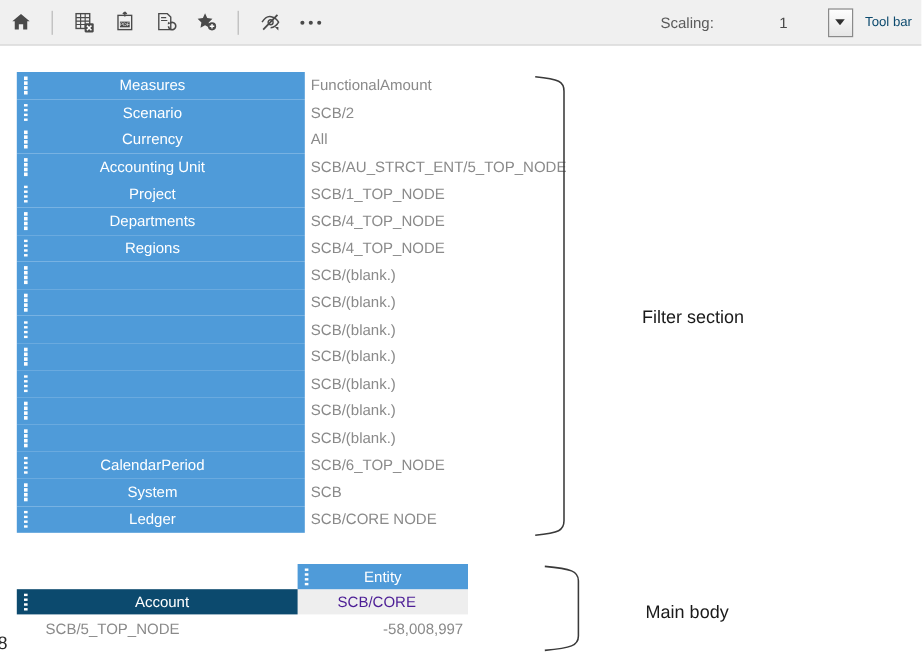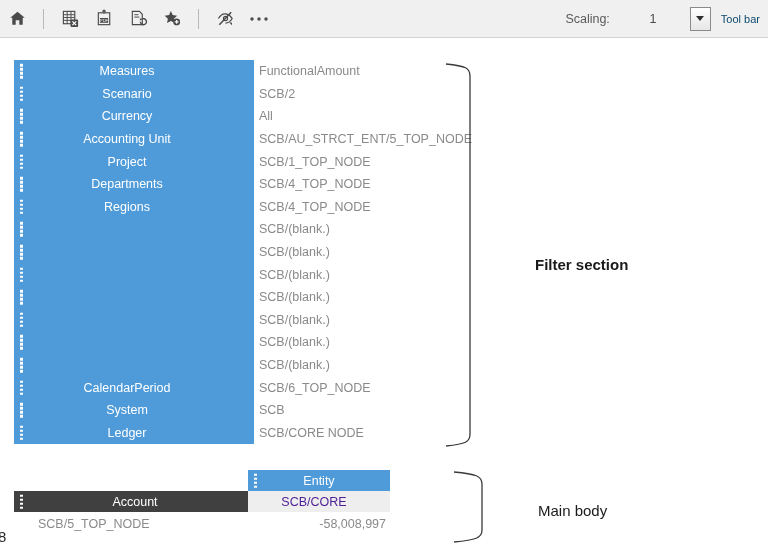--- a/index.html
+++ b/index.html
@@ -35,21 +35,21 @@
   }
   .tb-sep {
     width: 1px; height: 20px;
     background: #b8b8b8;
     margin: 0 9px;
   }
   .tb-spacer { flex: 1 1 auto; }
   .tb-label {
     font-size: 12.5px;
     color: #5a5a5a;
-    margin-right: 6px;
+    margin-right: 21px;
   }
   #scaling-value {
     font-size: 12.5px;
     color: #4a4a4a;
     width: 74px;
     text-align: center;
   }
   #scaling-dropdown-btn {
     width: 19px; height: 22px;
     border: 1px solid #8a8a8a;
@@ -168,21 +168,21 @@
     color: #ffffff;
     font-size: 12.5px;
     padding-left: 0;
   }
   #account-row {
     display: flex;
     height: 21px;
   }
   #account-header {
     width: 234px;
-    background: #404040;
+    background: #0c4a6e;
     position: relative;
     display: flex;
     align-items: center;
   }
   #account-header .hlabel {
     flex: 1;
     text-align: center;
     color: #ffffff;
     font-size: 12.5px;
     padding-left: 8px;
@@ -227,21 +227,21 @@
   }
 
   
   .brace-svg { position: absolute; }
   .annot-text {
     position: absolute;
     font-size: 15px;
     color: #1a1a1a;
     white-space: nowrap;
   }
-  #annot-filter-text { left: 535px; top: 256px; font-weight: bold; }
+  #annot-filter-text { left: 535px; top: 256px; }
   #annot-main-text { left: 538px; top: 502px; }
 </style>
 </head>
 <body>
 
 <div id="toolbar">
 
   <div class="tb-btn" title="Home">
     <svg width="17" height="17" viewBox="0 0 16 16">
       <path fill="#4a4a4a" d="M8 1.6 1.2 7.2h1.9v6.6h3.2V9.6h3.4v4.2h3.2V7.2h1.9z"></path>

